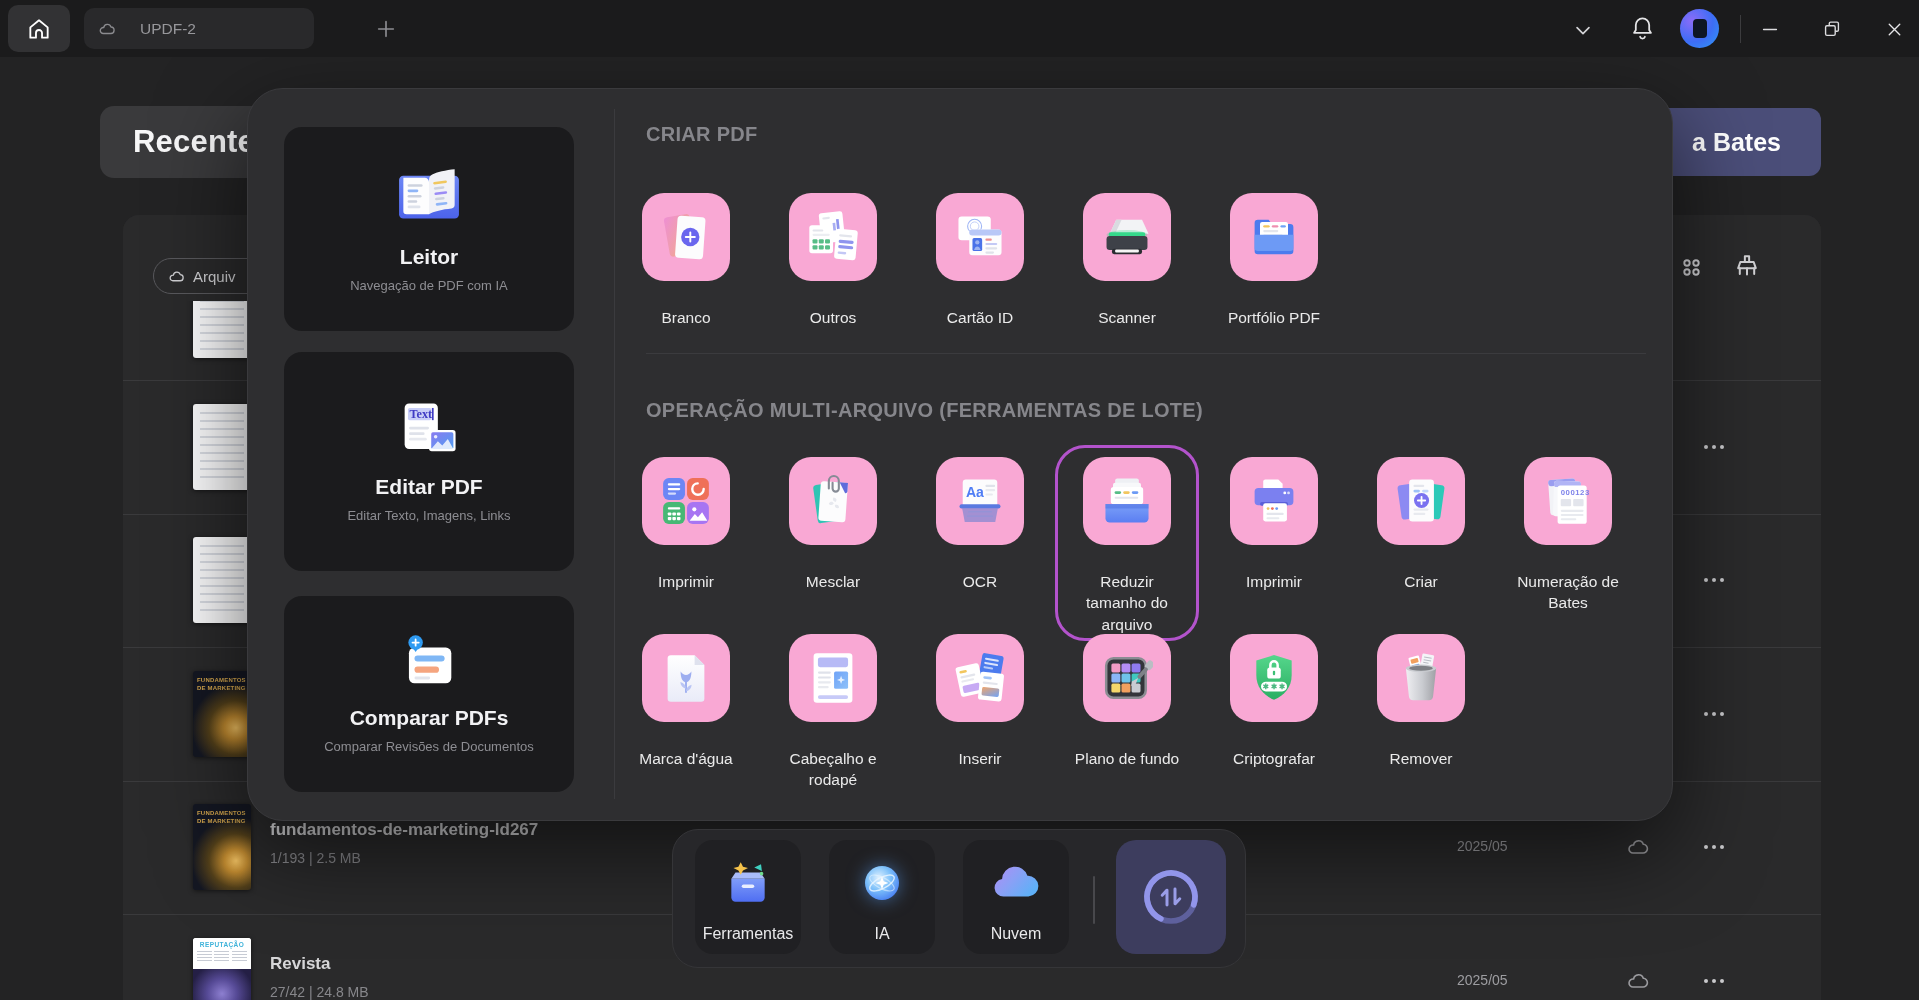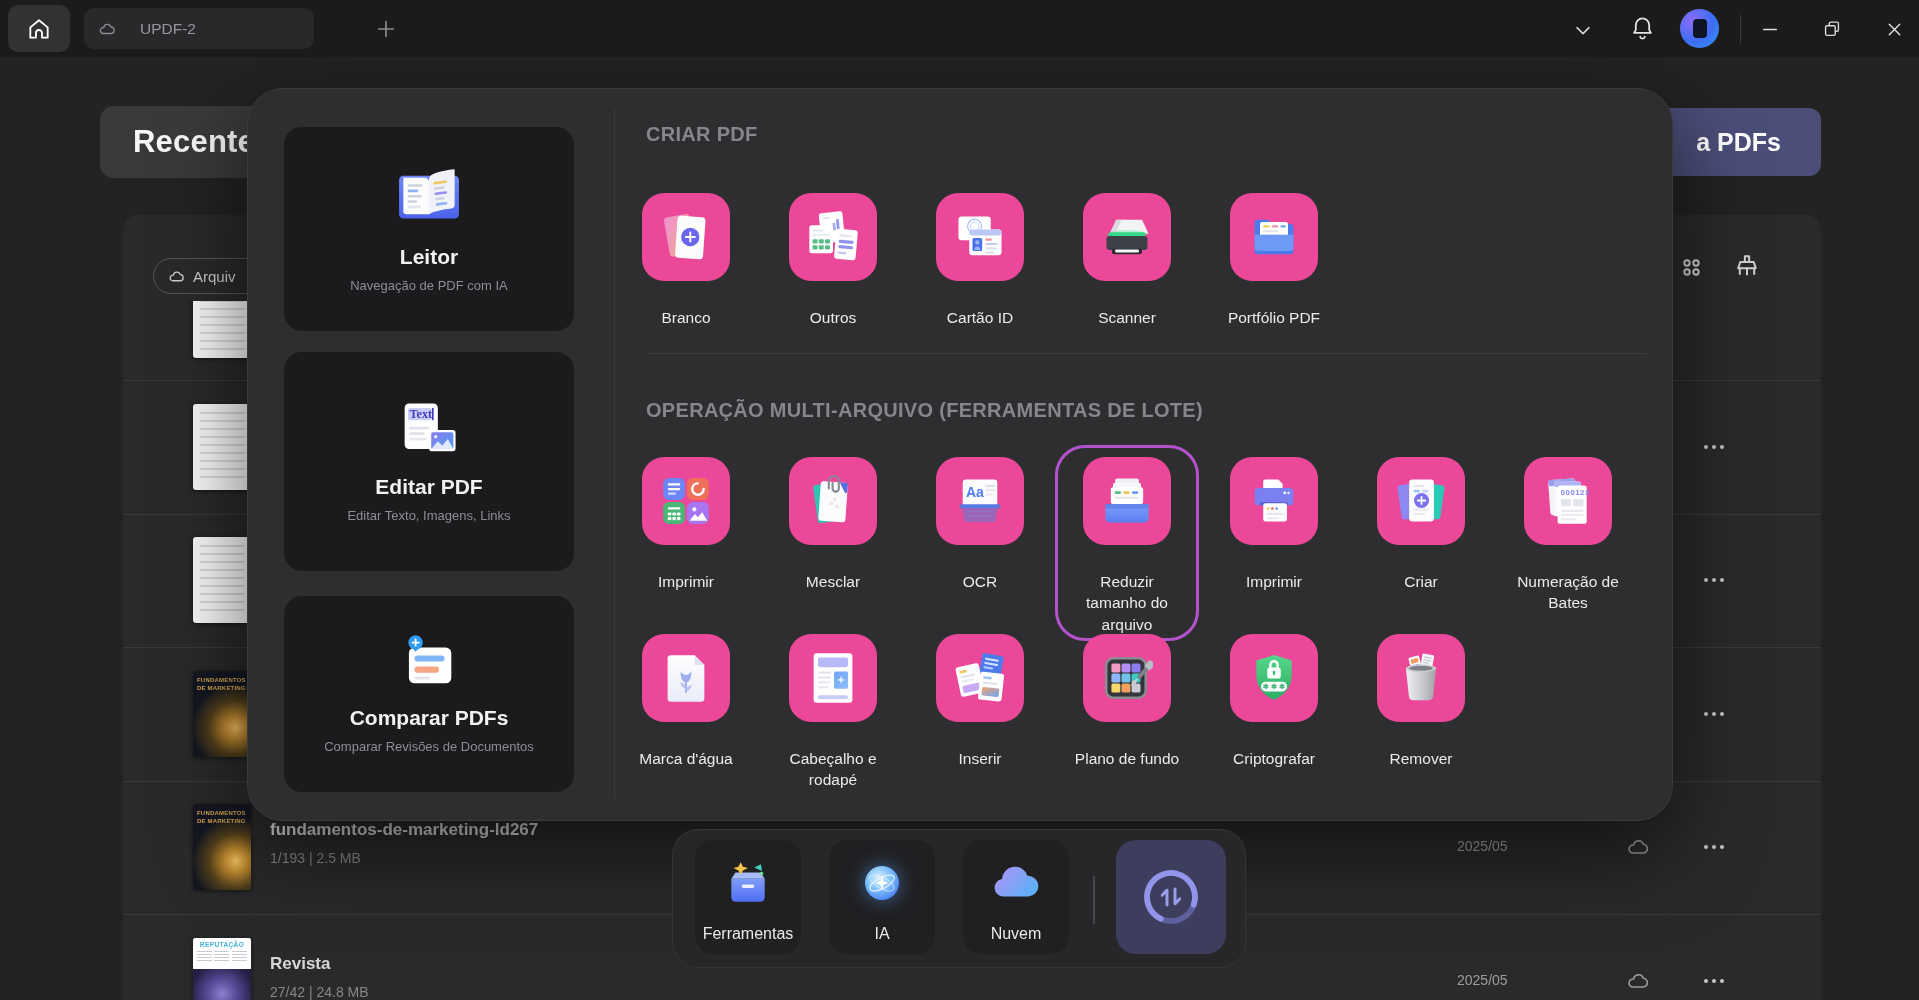--- a/index.html
+++ b/index.html
@@ -47,21 +47,21 @@
 
   
   .popup{position:absolute;left:247px;top:88px;width:1426px;height:733px;background:#2e2e30;border:1px solid #3a3a3d;border-radius:36px;box-shadow:0 30px 90px rgba(0,0,0,.6);z-index:10}
   .pcard{position:absolute;left:36px;width:290px;background:#1b1b1d;border-radius:18px;display:flex;flex-direction:column;align-items:center;justify-content:center;cursor:pointer}
   .ctitle{font-size:21px;font-weight:bold;color:#f2f2f4;margin-top:18px}
   .csub{font-size:13px;color:#8d8d92;margin-top:9px}
   .vdiv{position:absolute;left:366px;top:20px;width:1px;height:690px;background:#3b3b3e}
   .hdiv{position:absolute;left:398px;top:264px;width:1000px;height:1px;background:#3b3b3e}
   .sec-header{position:absolute;left:398px;font-size:20px;font-weight:bold;color:#86868b;letter-spacing:.3px}
   .tool{position:absolute;width:146px;display:flex;flex-direction:column;align-items:center;cursor:pointer}
-  .tile{width:88px;height:88px;border-radius:22px;background:#ec4899;display:flex;align-items:center;justify-content:center}
+  .tile{width:88px;height:88px;border-radius:22px;background:#f9a8d4;display:flex;align-items:center;justify-content:center}
   .tlabel{margin-top:26px;font-size:15.5px;line-height:1.38;color:#eaeaea;text-align:center}
   .mw118{max-width:118px}.mw104{max-width:104px}.mw100{max-width:100px}
   .hl-ring{position:absolute;left:807px;top:356px;width:144px;height:196px;border:3px solid #b353cc;border-radius:30px;pointer-events:none}
 
   
   .dock{position:absolute;left:672px;top:829px;width:574px;height:139px;background:#27272a;border:1px solid #353538;border-radius:26px;z-index:11}
   .dock-tile{position:absolute;top:10px;width:106px;height:114px;border-radius:18px;background:#202023;display:flex;flex-direction:column;align-items:center;justify-content:flex-start;padding-bottom:11px;cursor:pointer}
   .dock-tile .dicon{flex:1;display:flex;align-items:center;justify-content:center}
   .dlabel{font-size:16px;color:#e9e9eb}
   .dock-sep{position:absolute;left:420px;top:46px;width:2px;height:48px;background:#48484c;border-radius:1px}
@@ -70,21 +70,21 @@
 </style>
 </head>
 <body>
 
 <div class="stage">
 
   <div class="recent-bar">
       <span>Recente</span>
     </div>
   <div class="nuvem-btn">
-      <span>a PDFs</span>
+      <span>a Bates</span>
     </div>
   <div class="panel"></div>
 
   <div class="separator" style="top:380px"></div>
   <div class="separator" style="top:514px"></div>
   <div class="separator" style="top:647px"></div>
   <div class="separator" style="top:781px"></div>
   <div class="separator" style="top:914px"></div>
 
   <div class="thumb thumb-doc" style="top:268px;height:90px">

